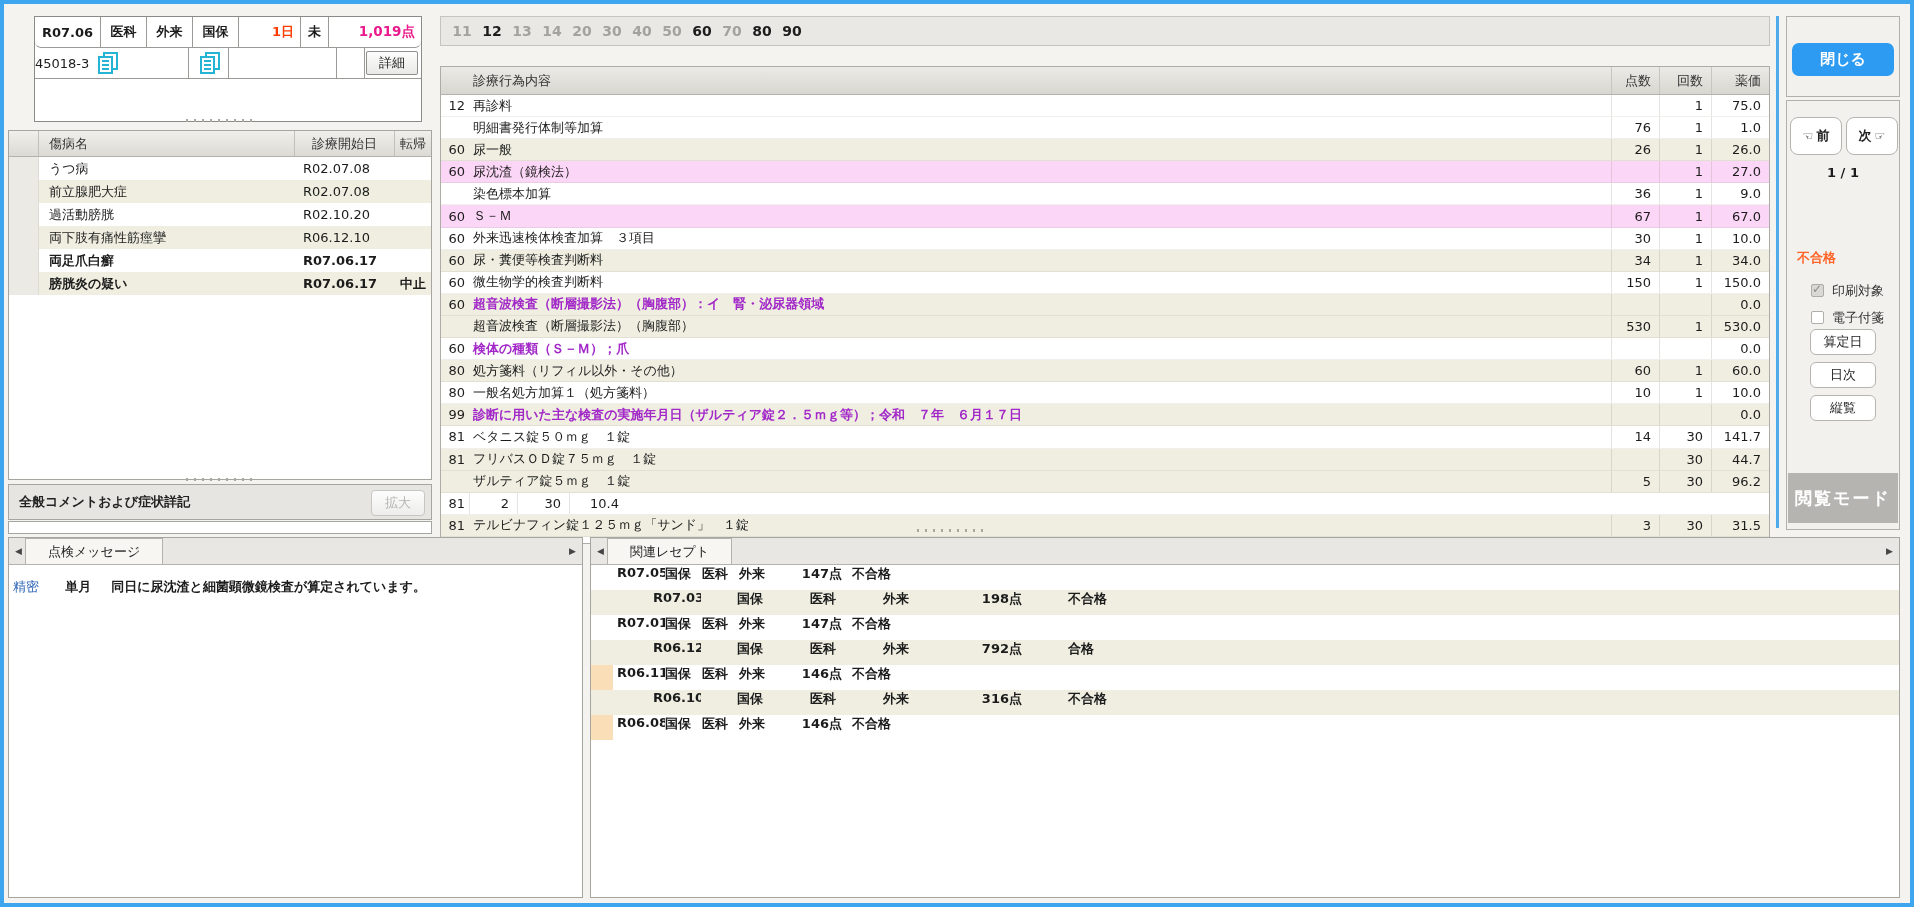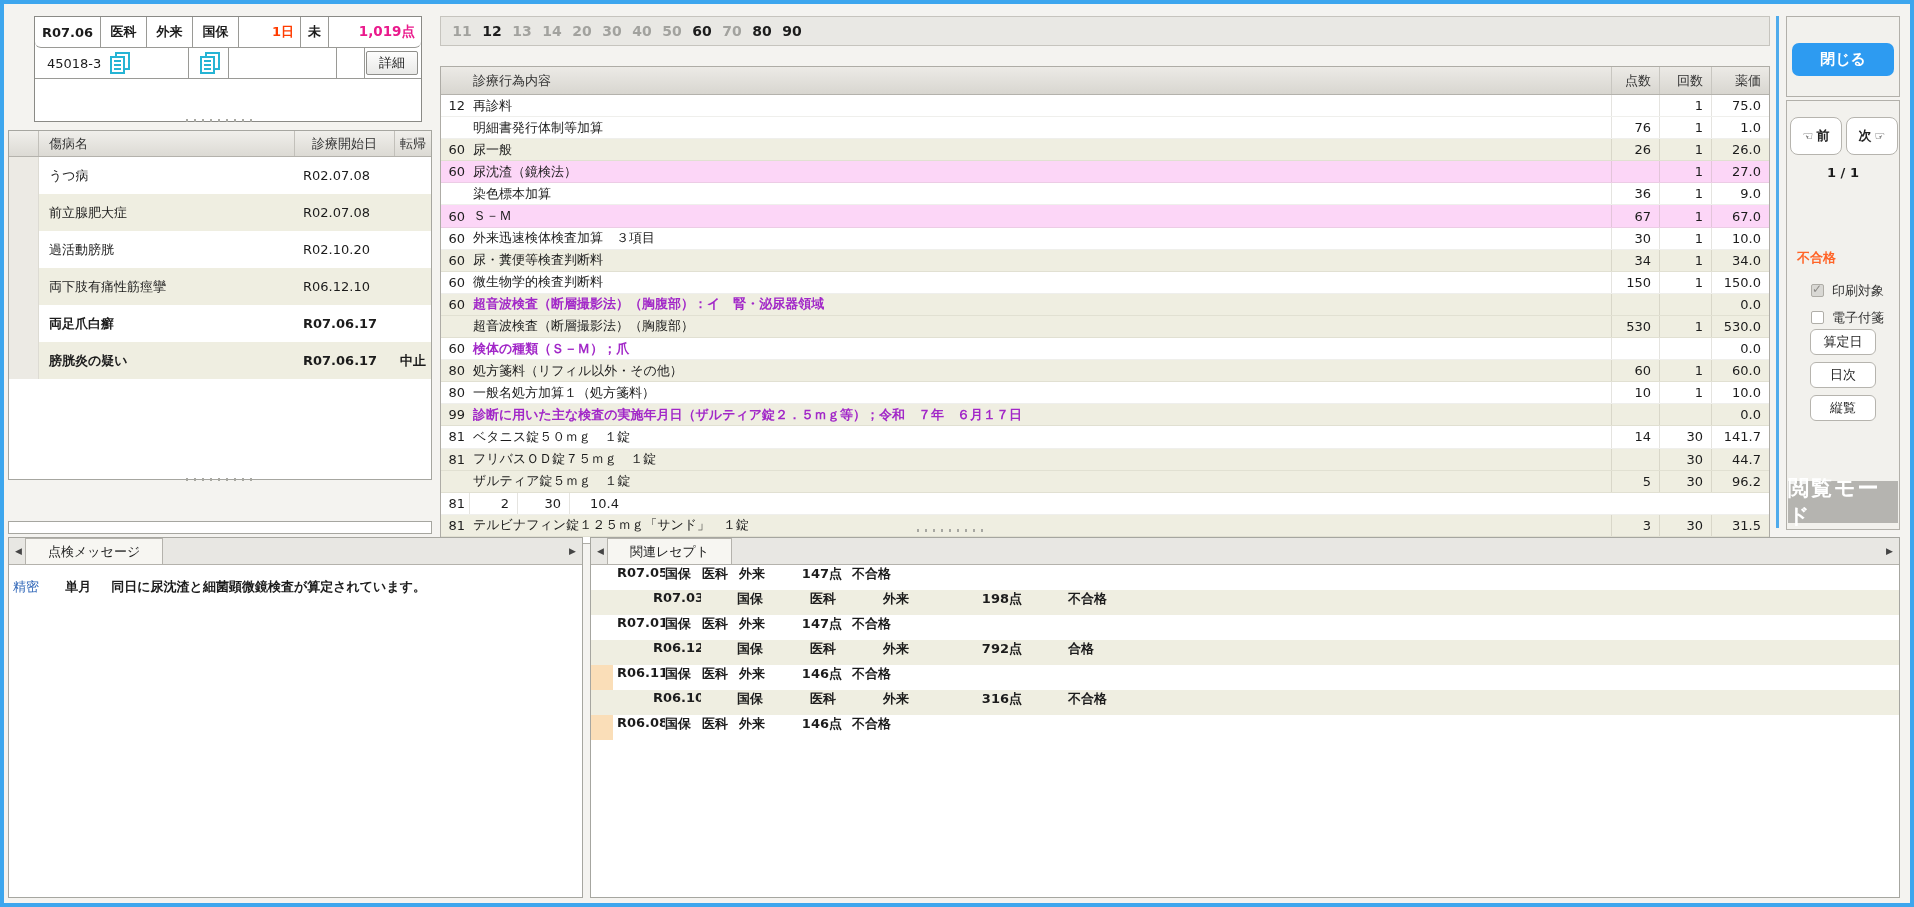--- a/index.html
+++ b/index.html
@@ -12,38 +12,38 @@
   }
   
   .tl-box{position:absolute;left:34px;top:16px;width:388px;height:106px;background:#fff;border:1px solid #8a8a86;}
   .tl-row{display:grid;height:31px;border-bottom:1px solid #9a9a96;}
   .tl-row.r1{grid-template-columns:66px 46px 46px 46px 62px 28px 1fr;border-radius:6px;}
   .tl-row.r2{grid-template-columns:154px 40px 108px 28px 1fr;}
   .tl-row .c{border-right:1px solid #9a9a96;display:flex;align-items:center;justify-content:center;font-weight:bold;overflow:hidden;white-space:nowrap;}
   .tl-row .c:last-child{border-right:none;}
   .c.red{color:var(--red-orange,#ff3c00);justify-content:flex-end;padding-right:6px;}
   .c.magenta{color:var(--magenta,#ea1a8c);justify-content:flex-end;padding-right:6px;font-size:13.5px;}
-  .c.left{justify-content:flex-start;padding-left:12px;}
+  .c.left{justify-content:flex-start;}
   .doc-icon{position:relative;width:20px;height:22px;display:inline-block;margin-left:8px;flex:0 0 auto;}
   .doc-icon::before{content:"";position:absolute;left:6px;top:0;width:11px;height:14px;border:2px solid var(--cyan-icon,#26b4d4);background:#fff;}
   .doc-icon::after{content:"";position:absolute;left:1px;top:4px;width:11px;height:14px;border:2px solid var(--cyan-icon,#26b4d4);background:#fff;
     background-image:linear-gradient(var(--cyan-icon,#26b4d4),var(--cyan-icon,#26b4d4)),linear-gradient(var(--cyan-icon,#26b4d4),var(--cyan-icon,#26b4d4)),linear-gradient(var(--cyan-icon,#26b4d4),var(--cyan-icon,#26b4d4));
     background-size:7px 2px;background-position:2px 2px,2px 6px,2px 10px;background-repeat:no-repeat;}
   .btn-small{margin-left:auto;margin-right:3px;width:52px;height:24px;font-size:13px;font-weight:normal;
     background:linear-gradient(#fdfdfd,#e9e9e7);border:1px solid #8f8f8b;border-radius:2px;color:#222;
     font-family:inherit;cursor:pointer;}
   
   .grip{position:absolute;width:70px;height:3px;background-image:repeating-linear-gradient(90deg,#a8a8a2 0 2px,transparent 2px 8px);}
   
   .disease-box{position:absolute;left:8px;top:130px;width:424px;height:350px;background:#fff;border:1px solid #a6a6a0;overflow:hidden;}
   .d-header{display:grid;grid-template-columns:30px 256px 100px 1fr;height:26px;background:linear-gradient(#f0efeb,#dcdad4);border-bottom:1px solid #b4b2ac;color:#333;}
   .d-header .hc{display:flex;align-items:center;border-right:1px solid #c2c0ba;padding-left:10px;}
   .d-header .hc:last-child{border-right:none;justify-content:center;padding-left:0;text-align:center;}
   .d-header .hc.center{justify-content:center;padding-left:0;}
-  .drow{display:grid;grid-template-columns:30px 256px 100px 1fr;height:37px;background:#fff;}
+  .drow{display:grid;grid-template-columns:30px 256px 100px 1fr;height:23px;background:#fff;}
   .drow.alt{background:var(--alt-row,#efeee1);}
   .drow.bold{font-weight:bold;}
   .dcell{display:flex;align-items:center;overflow:hidden;white-space:nowrap;}
   .d-marker{background:#eceae4;border-right:1px solid #dddbd3;}
   .d-name{padding-left:10px;}
   .d-start{padding-left:8px;}
   .d-outcome{justify-content:center;}
   
   .comment-bar{position:absolute;left:8px;top:484px;width:424px;height:36px;background:#e6e5e1;border:1px solid #a6a6a0;display:flex;align-items:center;}
   .comment-bar .lbl{font-weight:bold;padding-left:10px;color:#222;}
@@ -83,22 +83,22 @@
   .page-ind{position:absolute;left:0;top:64px;width:100%;text-align:center;font-weight:bold;}
   .result-txt{position:absolute;left:10px;top:148px;font-weight:bold;color:var(--orange,#ff6428);}
   .cb-area{position:absolute;left:0;top:176px;width:100%;}
   .cbrow{display:flex;align-items:center;height:27px;padding-left:24px;cursor:default;}
   .cb{width:13px;height:13px;border:1px solid #b0aeA8;background:#fff;margin-right:8px;position:relative;flex:0 0 auto;border-radius:2px;}
   .cb.checked{background:#d9d8d4;border-color:#aeaca6;}
   .cb.checked::after{content:"\2713";position:absolute;left:0px;top:-3px;font-size:12px;color:#8c8a86;}
   .cblab{color:#333;}
   .sb-btns{position:absolute;left:0;top:228px;width:100%;display:flex;flex-direction:column;align-items:center;gap:7px;}
   .sbtn{width:66px;height:26px;background:#fff;border:1px solid #b6b4ae;border-radius:6px;font-size:13px;font-family:inherit;color:#222;cursor:pointer;}
-  .mode-box{position:absolute;left:1px;bottom:6px;width:110px;height:42px;background:#b5b4b0;color:#fff;
-    font-size:21px;font-weight:bold;display:flex;align-items:center;justify-content:center;letter-spacing:2px;}
+  .mode-box{position:absolute;left:1px;bottom:6px;width:110px;height:50px;background:#b5b4b0;color:#fff;
+    font-size:17px;font-weight:bold;display:flex;align-items:center;justify-content:center;letter-spacing:2px;}
   
   .panel{position:absolute;top:537px;height:361px;background:#fff;border:1px solid #a6a6a0;}
   .bl{left:8px;width:575px;}
   .br{left:590px;width:1310px;}
   .tabbar{position:relative;height:27px;background:#e8e7e3;border-bottom:1px solid #b4b2ac;display:flex;align-items:flex-end;}
   .tab{height:26px;margin-left:16px;padding:0 22px;background:#f7f6f2;border:1px solid #b4b2ac;border-bottom:none;
     display:flex;align-items:center;color:#222;}
   .tab-arrow{position:absolute;top:7px;font-size:9px;color:#444;cursor:pointer;line-height:13px;}
   .tab-arrow.l{left:6px;}
   .tab-arrow.r{right:6px;}
@@ -191,20 +191,24 @@
           <span class="dcell d-marker"></span>
           <span class="dcell d-name">膀胱炎の疑い</span>
           <span class="dcell d-start">R07.06.17</span>
           <span class="dcell d-outcome">中止</span>
         </div>
       </div>
   </div>
 
   <div class="grip" style="left:186px;top:478px;"></div>
 
+  <div class="comment-bar">
+    <span class="lbl">全般コメントおよび症状詳記</span>
+    <button class="btn-disabled">拡大</button>
+  </div>
   <div class="comment-input"></div>
 
   <div class="code-strip">
       <span class="ctab">11</span>
       <span class="ctab on">12</span>
       <span class="ctab">13</span>
       <span class="ctab">14</span>
       <span class="ctab">20</span>
       <span class="ctab">30</span>
       <span class="ctab">40</span>

